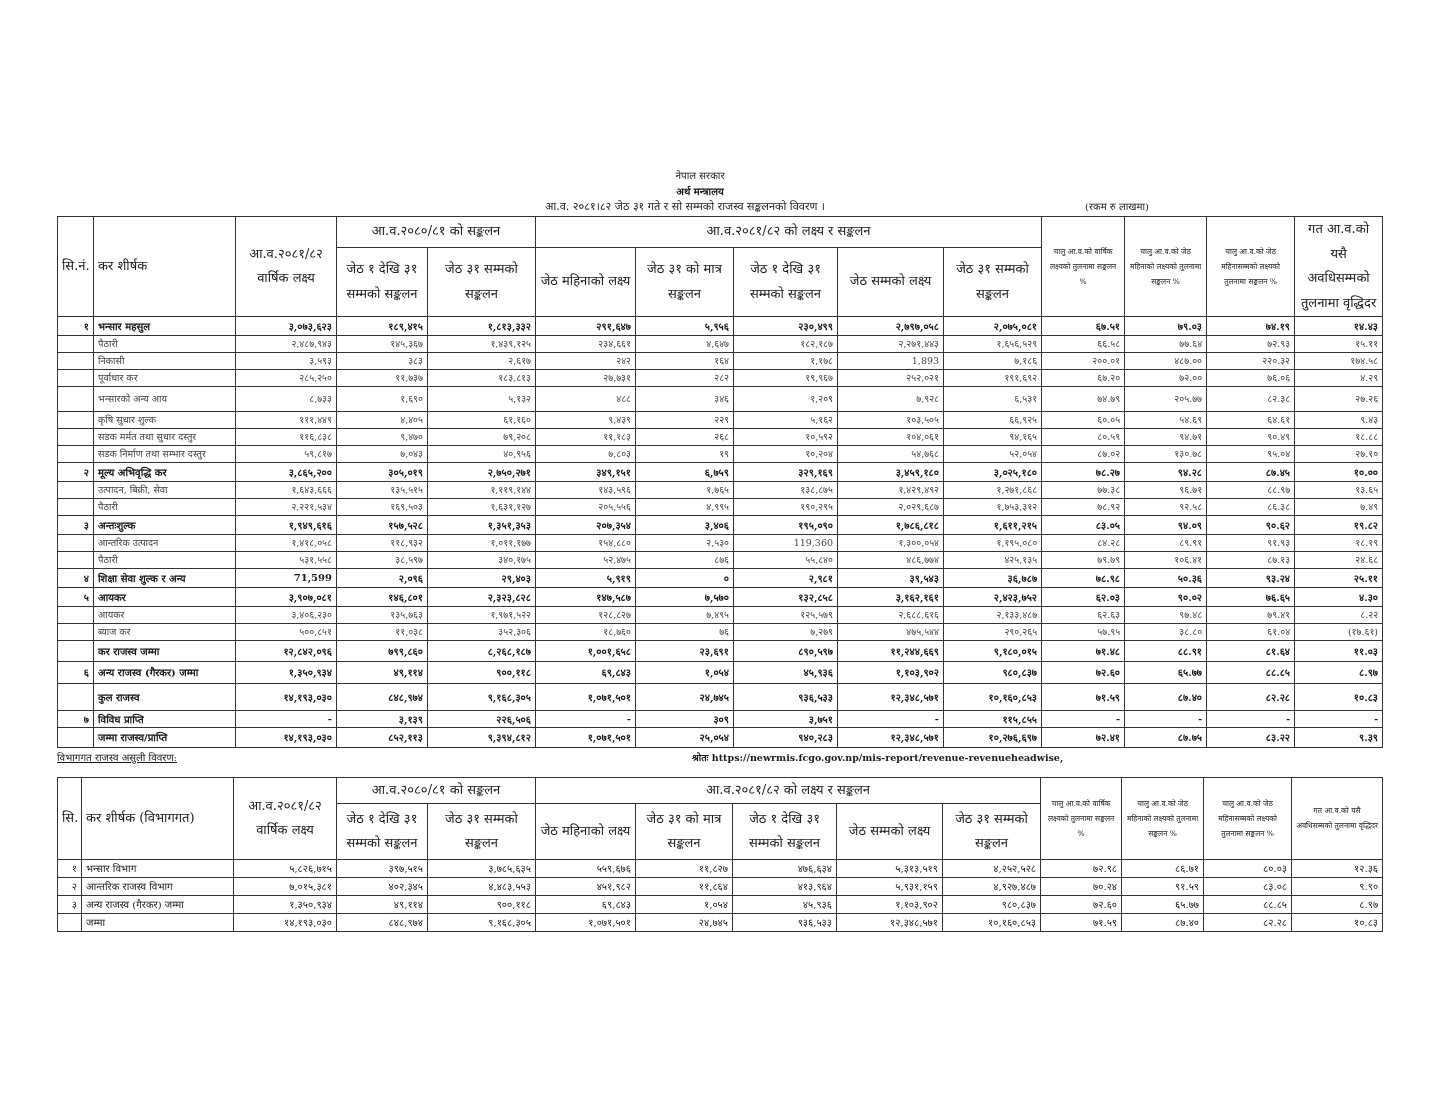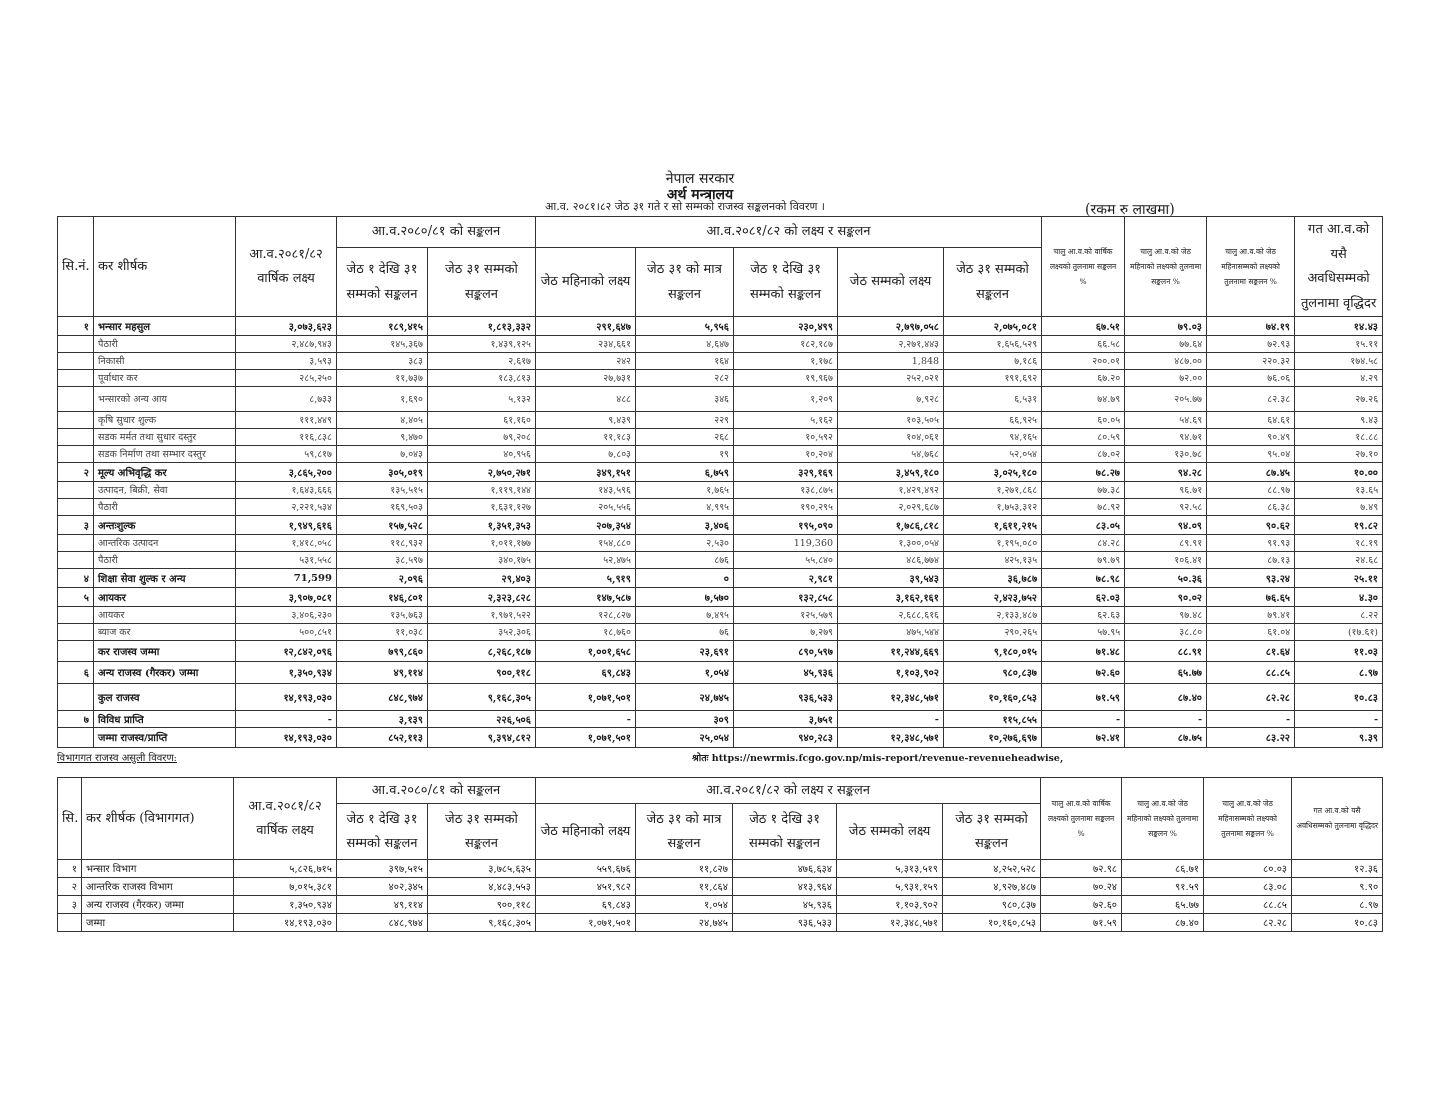--- a/index.html
+++ b/index.html
@@ -1,21 +1,21 @@
 <!DOCTYPE html>
 <html><head>
 <meta charset="utf-8">
 <style>
   html, body { margin: 0; padding: 0; background: #ffffff; }
   body { width: 1439px; height: 1112px; position: relative; font-family: "DejaVu Serif", serif; color: #1a1a1a; overflow: hidden; }
-  .hdr-line { position: absolute; text-align: center; font-size: 14px; }
+  .hdr-line { position: absolute; text-align: center; font-size: 10px; }
   #org1 { left: 640px; top: 168px; width: 120px; }
   #org2 { left: 640px; top: 184px; width: 120px; font-weight: bold; }
   #title { left: 545px; top: 198px; width: 400px; text-align: left; font-size: 11px; }
-  #unit { left: 1085px; top: 199px; width: 100px; text-align: left; font-size: 14px; }
+  #unit { left: 1085px; top: 199px; width: 100px; text-align: left; font-size: 10px; }
 
   table { border-collapse: collapse; position: absolute; table-layout: fixed; }
   td, th { border: 1px solid #333; padding: 0 4px; font-weight: normal; font-size: 10px; white-space: nowrap; overflow: hidden; }
   th { text-align: center; vertical-align: middle; font-size: 13px; line-height: 1.9; }
   th.small { font-size: 7.5px; line-height: 2.0; white-space: normal; }
   td.num { text-align: right; }
   td.sn { text-align: right; }
   td.name { text-align: left; }
   tr.bold td { font-weight: bold; }
   tr.sub td { color: #444; font-size: 9.5px; }
@@ -107,21 +107,21 @@
       </tr>
       <tr class="sub" style="height: 17px;">
         <td class="sn"></td>
         <td class="name">निकासी</td>
         <td class="num">३,५९३</td>
         <td class="num">३८३</td>
         <td class="num">२,६१७</td>
         <td class="num">२४२</td>
         <td class="num">१६४</td>
         <td class="num">१,१७८</td>
-        <td class="num">1,848</td>
+        <td class="num">1,893</td>
         <td class="num">७,१८६</td>
         <td class="num">२००.०१</td>
         <td class="num">४८७.००</td>
         <td class="num">२२०.३२</td>
         <td class="num">१७४.५८</td>
       </tr>
       <tr class="sub" style="height: 17px;">
         <td class="sn"></td>
         <td class="name">पूर्वाधार कर</td>
         <td class="num">२८५,२५०</td>

